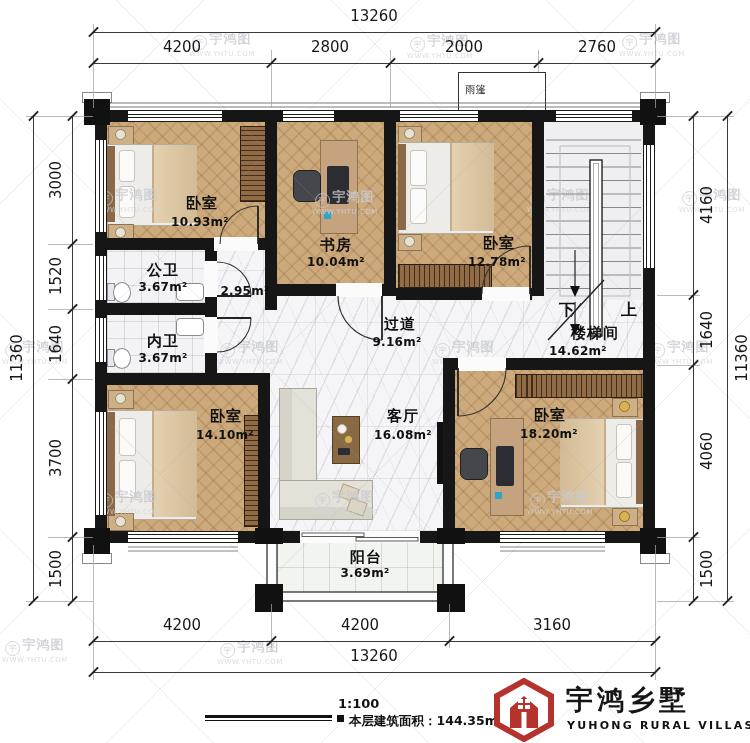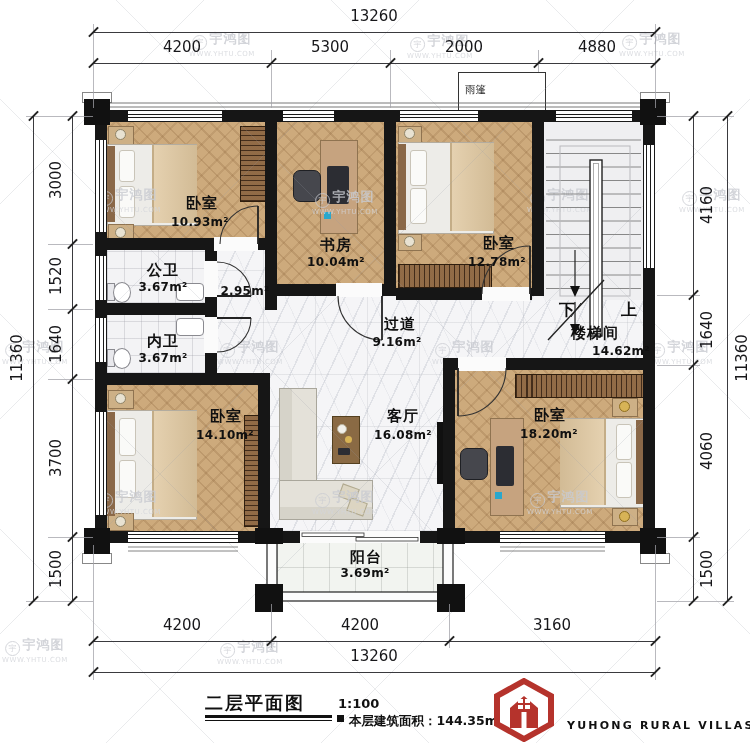--- a/index.html
+++ b/index.html
@@ -314,21 +314,21 @@
   <div class="rl rn" style="left:163px;top:270px">公卫</div>
   <div class="rl ra" style="left:163px;top:287px">3.67m²</div>
   <div class="rl rn" style="left:163px;top:341px">内卫</div>
   <div class="rl ra" style="left:163px;top:358px">3.67m²</div>
   <div class="rl ra" style="left:245px;top:291px">2.95m²</div>
   <div class="rl rn" style="left:400px;top:324px">过道</div>
   <div class="rl ra" style="left:397px;top:342px">9.16m²</div>
   <div class="rl updown" style="left:567px;top:310px">下</div>
   <div class="rl updown" style="left:629px;top:310px">上</div>
   <div class="rl rn" style="left:595px;top:333px">楼梯间</div>
-  <div class="rl ra" style="left:621px;top:351px">14.62m²</div>
+  <div class="rl ra" style="left:578px;top:351px">14.62m²</div>
   <div class="rl rn" style="left:226px;top:416px">卧室</div>
   <div class="rl ra" style="left:225px;top:435px">14.10m²</div>
   <div class="rl rn" style="left:403px;top:416px">客厅</div>
   <div class="rl ra" style="left:403px;top:435px">16.08m²</div>
   <div class="rl rn" style="left:550px;top:415px">卧室</div>
   <div class="rl ra" style="left:549px;top:434px">18.20m²</div>
   <div class="rl rn" style="left:366px;top:557px">阳台</div>
   <div class="rl ra" style="left:365px;top:573px">3.69m²</div>
 
   <div class="dimline h" style="left:93px;top:32px;width:562px">
@@ -392,49 +392,49 @@
   <div class="ext h" style="left:48px;top:537px;width:45px"></div>
   <div class="ext h" style="left:26px;top:601px;width:67px"></div>
   <div class="ext h" style="left:657px;top:116px;width:77px"></div>
   <div class="ext h" style="left:657px;top:295px;width:43px"></div>
   <div class="ext h" style="left:657px;top:365px;width:43px"></div>
   <div class="ext h" style="left:657px;top:537px;width:43px"></div>
   <div class="ext h" style="left:657px;top:601px;width:77px"></div>
 
   <div class="dim" style="left:374px;top:16px">13260</div>
   <div class="dim" style="left:182px;top:47px">4200</div>
-  <div class="dim" style="left:330px;top:47px">5300</div>
+  <div class="dim" style="left:330px;top:47px">2800</div>
   <div class="dim" style="left:464px;top:47px">2000</div>
-  <div class="dim" style="left:597px;top:47px">4880</div>
+  <div class="dim" style="left:597px;top:47px">2760</div>
   <div class="dim" style="left:182px;top:625px">4200</div>
   <div class="dim" style="left:360px;top:625px">4200</div>
   <div class="dim" style="left:552px;top:625px">3160</div>
   <div class="dim" style="left:374px;top:656px">13260</div>
   <div class="dim rot" style="left:17px;top:358px">11360</div>
   <div class="dim rot" style="left:56px;top:180px">3000</div>
   <div class="dim rot" style="left:56px;top:276px">1520</div>
   <div class="dim rot" style="left:56px;top:344px">1640</div>
   <div class="dim rot" style="left:56px;top:458px">3700</div>
   <div class="dim rot" style="left:56px;top:569px">1500</div>
   <div class="dim rot" style="left:707px;top:205px">4160</div>
   <div class="dim rot" style="left:707px;top:330px">1640</div>
   <div class="dim rot" style="left:707px;top:451px">4060</div>
   <div class="dim rot" style="left:707px;top:569px">1500</div>
   <div class="dim rot" style="left:742px;top:358px">11360</div>
 
-  <div class="tb-title">二层平面图</div>
   <div class="tb-scale">1:100</div>
   <div class="rule" style="left:205px;top:715px;width:127px;height:3px"></div>
   <div class="rule" style="left:205px;top:720px;width:127px;height:1px"></div>
   <div class="rule" style="left:337px;top:715px;width:7px;height:7px" actable="false"></div>
   <div class="tb-area"><span>本层建筑面积：</span><span>144.35m²</span></div>
 
   <svg class="logo" width="64" height="64" viewBox="0 0 64 64">
     <polygon points="32,3 59,18 59,46 32,61 5,46 5,18" fill="#fff" stroke="#b5332c" stroke-width="6"></polygon>
     <path d="M18,30 L32,18 L46,30 L46,50 L18,50 Z" fill="#b5332c"></path>
     <rect x="26" y="21" width="12" height="10" fill="#fff"></rect>
     <line x1="32" y1="21" x2="32" y2="31" stroke="#b5332c" stroke-width="2"></line>
     <line x1="26" y1="26" x2="38" y2="26" stroke="#b5332c" stroke-width="2"></line>
     <rect x="29.5" y="34" width="5" height="16" fill="#fff"></rect>
   </svg>
+  <div class="brand-cn">宇鸿乡墅</div>
   <div class="brand-en">YUHONG RURAL VILLAS</div>
 
 </div>
 
 </body></html>

